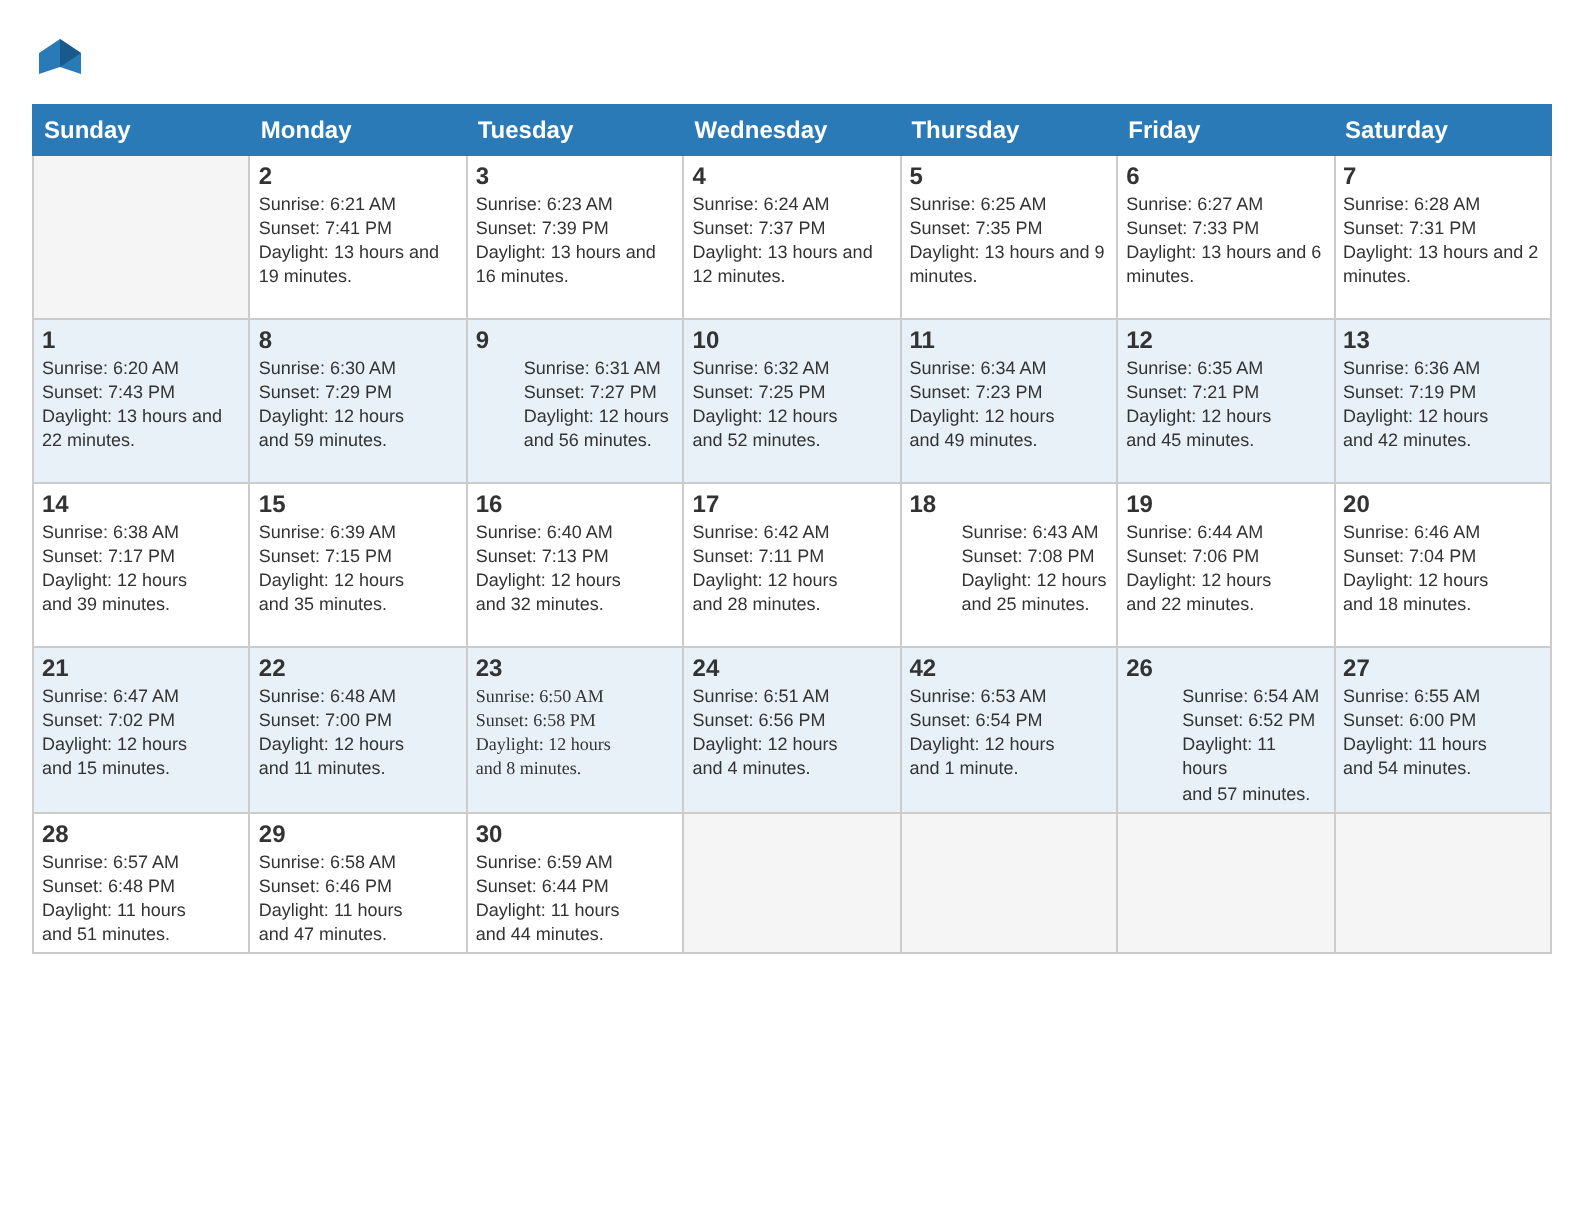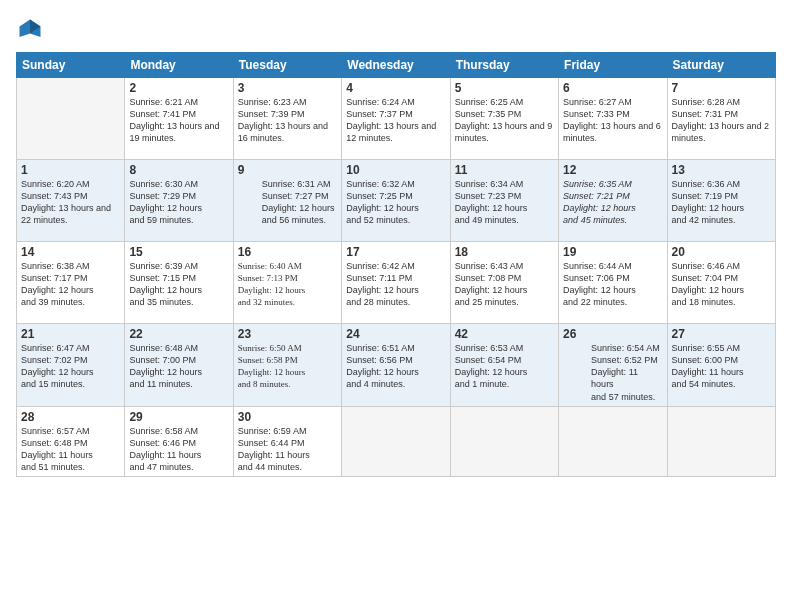--- a/index.html
+++ b/index.html
@@ -194,21 +194,21 @@
           </td>
           <td>
             <span class="day-num">11</span>
             <div class="day-info" style="white-space: pre-line;">Sunrise: 6:34 AM
 Sunset: 7:23 PM
 Daylight: 12 hours
 and 49 minutes.</div>
           </td>
           <td>
             <span class="day-num">12</span>
-            <div class="day-info" style="white-space: pre-line; font-style: italic;">Sunrise: 6:35 AM
+            <div class="day-info" style="white-space: pre-line;">Sunrise: 6:35 AM
 Sunset: 7:21 PM
 Daylight: 12 hours
 and 45 minutes.</div>
           </td>
           <td>
             <span class="day-num">13</span>
             <div class="day-info" style="white-space: pre-line;">Sunrise: 6:36 AM
 Sunset: 7:19 PM
 Daylight: 12 hours
 and 42 minutes.</div>
@@ -224,35 +224,35 @@
           </td>
           <td>
             <span class="day-num">15</span>
             <div class="day-info" style="white-space: pre-line;">Sunrise: 6:39 AM
 Sunset: 7:15 PM
 Daylight: 12 hours
 and 35 minutes.</div>
           </td>
           <td>
             <span class="day-num">16</span>
-            <div class="day-info" style="white-space: pre-line; font-family: Liberation Serif, serif;">Sunrise: 6:40 AM
+            <div class="day-info" style="white-space: pre-line;">Sunrise: 6:40 AM
 Sunset: 7:13 PM
 Daylight: 12 hours
 and 32 minutes.</div>
           </td>
           <td>
             <span class="day-num">17</span>
             <div class="day-info" style="white-space: pre-line;">Sunrise: 6:42 AM
 Sunset: 7:11 PM
 Daylight: 12 hours
 and 28 minutes.</div>
           </td>
           <td>
             <span class="day-num">18</span>
-            <div class="day-info" style="white-space: pre-line;">Sunrise: 6:43 AM
+            <div class="day-info" style="white-space: pre-line; margin-left: 26px;">Sunrise: 6:43 AM
 Sunset: 7:08 PM
 Daylight: 12 hours
 and 25 minutes.</div>
           </td>
           <td>
             <span class="day-num">19</span>
             <div class="day-info" style="white-space: pre-line;">Sunrise: 6:44 AM
 Sunset: 7:06 PM
 Daylight: 12 hours
 and 22 minutes.</div>

